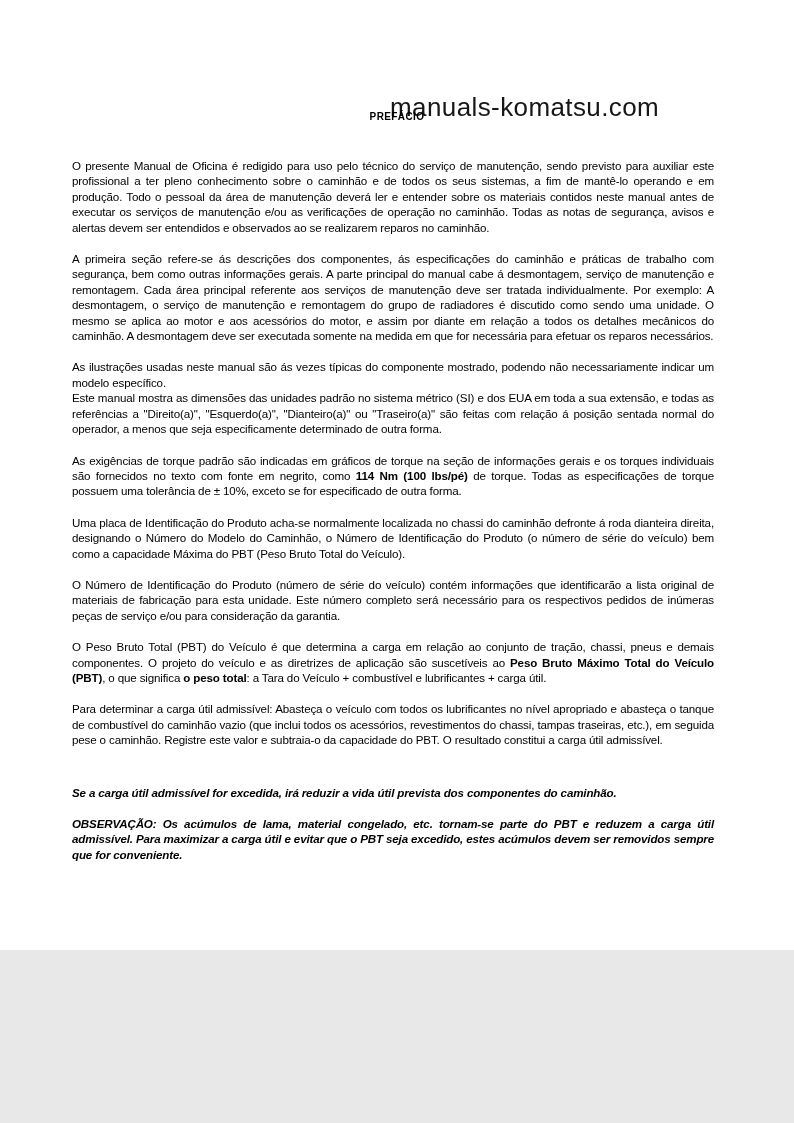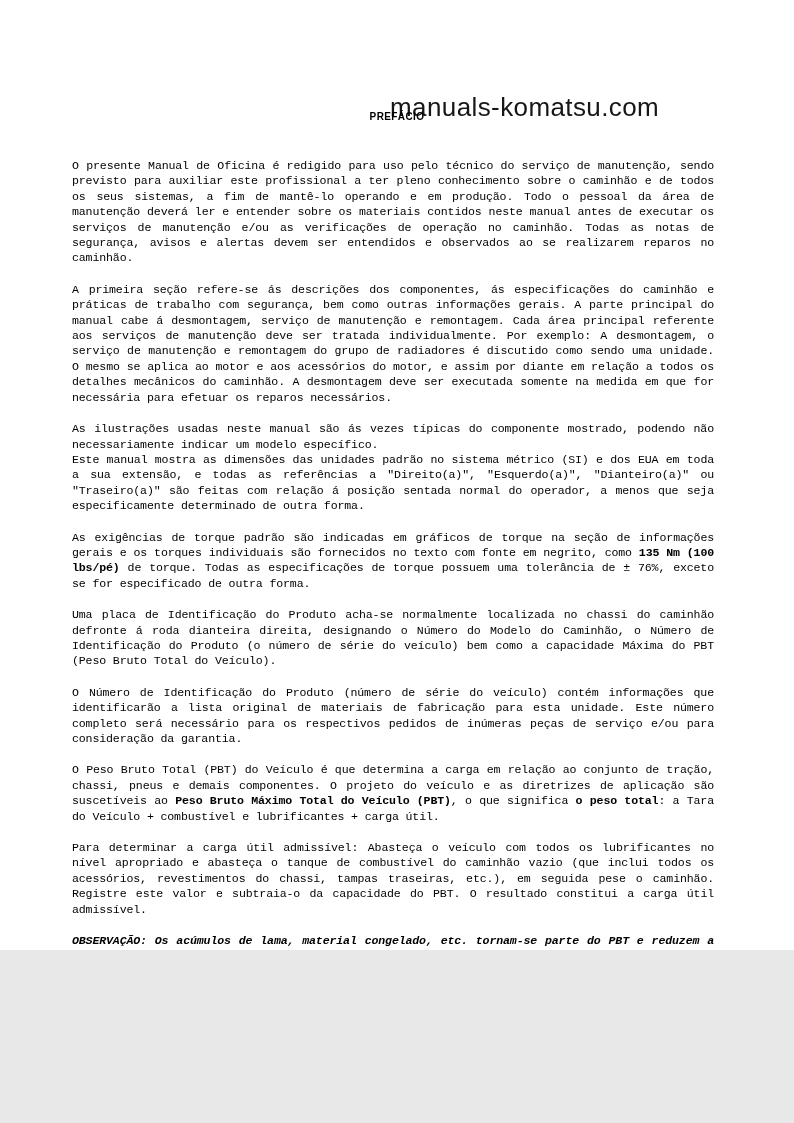--- a/index.html
+++ b/index.html
@@ -40,21 +40,20 @@
     left: 72px;
     width: 650px;
     font-size: 11.6px;
     line-height: 15.4px;
     letter-spacing: -0.15px;
     text-align: justify;
   }
   .content p {
     margin: 0 8px 16px 0;
     white-space: pre-wrap;
-    font-family: Liberation Mono, monospace;
   }
   .content p.note {
     font-style: italic;
     font-weight: bold;
   }
   .content p.extra-gap {
     margin-top: 37px;
   }
   .footer-line {
     position: absolute;
@@ -82,27 +81,27 @@
 
   <div class="watermark">manuals-komatsu.com</div>
 
   <h1 class="page-title">PREFÁCIO</h1>
 
   <div class="content">
       <p><span>O presente Manual de Oficina é redigido para uso pelo técnico do serviço de manutenção, sendo previsto para auxiliar este profissional a ter pleno conhecimento sobre o caminhão e de todos os seus sistemas, a fim de mantê-lo operando e em produção. Todo o pessoal da área de manutenção deverá ler e entender sobre os materiais contidos neste manual antes de executar os serviços de manutenção e/ou as verificações de operação no caminhão. Todas as notas de segurança, avisos e alertas devem ser entendidos e observados ao se realizarem reparos no caminhão.</span></p>
       <p><span>A primeira seção refere-se ás descrições dos componentes, ás especificações do caminhão e práticas de trabalho com segurança, bem como outras informações gerais. A parte principal do manual cabe á desmontagem, serviço de manutenção e remontagem. Cada área principal referente aos serviços de manutenção deve ser tratada individualmente. Por exemplo: A desmontagem, o serviço de manutenção e remontagem do grupo de radiadores é discutido como sendo uma unidade. O mesmo se aplica ao motor e aos acessórios do motor, e assim por diante em relação a todos os detalhes mecânicos do caminhão. A desmontagem deve ser executada somente na medida em que for necessária para efetuar os reparos necessários.</span></p>
       <p><span>As ilustrações usadas neste manual são ás vezes típicas do componente mostrado, podendo não necessariamente indicar um modelo específico.
 Este manual mostra as dimensões das unidades padrão no sistema métrico (SI) e dos EUA em toda a sua extensão, e todas as referências a "Direito(a)", "Esquerdo(a)", "Dianteiro(a)" ou "Traseiro(a)" são feitas com relação á posição sentada normal do operador, a menos que seja especificamente determinado de outra forma.</span></p>
-      <p><span>As exigências de torque padrão são indicadas em gráficos de torque na seção de informações gerais e os torques individuais são fornecidos no texto com fonte em negrito, como </span><span style="font-weight: bold;">135 Nm (100 lbs/pé)</span><span> de torque. Todas as especificações de torque possuem uma tolerância de ± 76%, exceto se for especificado de outra forma.</span></p>
+      <p><span>As exigências de torque padrão são indicadas em gráficos de torque na seção de informações gerais e os torques individuais são fornecidos no texto com fonte em negrito, como </span><span style="font-weight: bold;">114 Nm (100 lbs/pé)</span><span> de torque. Todas as especificações de torque possuem uma tolerância de ± 10%, exceto se for especificado de outra forma.</span></p>
       <p><span>Uma placa de Identificação do Produto acha-se normalmente localizada no chassi do caminhão defronte á roda dianteira direita, designando o Número do Modelo do Caminhão, o Número de Identificação do Produto (o número de série do veículo) bem como a capacidade Máxima do PBT (Peso Bruto Total do Veículo).</span></p>
       <p><span>O Número de Identificação do Produto (número de série do veículo) contém informações que identificarão a lista original de materiais de fabricação para esta unidade. Este número completo será necessário para os respectivos pedidos de inúmeras peças de serviço e/ou para consideração da garantia.</span></p>
       <p><span>O Peso Bruto Total (PBT) do Veículo é que determina a carga em relação ao conjunto de tração, chassi, pneus e demais componentes. O projeto do veículo e as diretrizes de aplicação são suscetíveis ao </span><span style="font-weight: bold;">Peso Bruto Máximo Total do Veículo (PBT)</span><span>, o que significa </span><span style="font-weight: bold;">o peso total</span><span>: a Tara do Veículo + combustível e lubrificantes + carga útil.</span></p>
       <p><span>Para determinar a carga útil admissível: Abasteça o veículo com todos os lubrificantes no nível apropriado e abasteça o tanque de combustível do caminhão vazio (que inclui todos os acessórios, revestimentos do chassi, tampas traseiras, etc.), em seguida pese o caminhão. Registre este valor e subtraia-o da capacidade do PBT. O resultado constitui a carga útil admissível.</span></p>
+      <p class="note extra-gap"><span>Se a carga útil admissível for excedida, irá reduzir a vida útil prevista dos componentes do caminhão.</span></p>
       <p class="note"><span>OBSERVAÇÃO: Os acúmulos de lama, material congelado, etc. tornam-se parte do PBT e reduzem a carga útil admissível. Para maximizar a carga útil e evitar que o PBT seja excedido, estes acúmulos devem ser removidos sempre que for conveniente.</span></p>
-      <p class="note extra-gap"><span>Se a carga útil admissível for excedida, irá reduzir a vida útil prevista dos componentes do caminhão.</span></p>
     </div>
 
   <div class="footer-line"></div>
 
   <div class="footer-row">
     <span class="footer-left">A00046</span>
     <span class="footer-center">Introdução</span>
     <span class="footer-right">A-4</span>
   </div>
 

